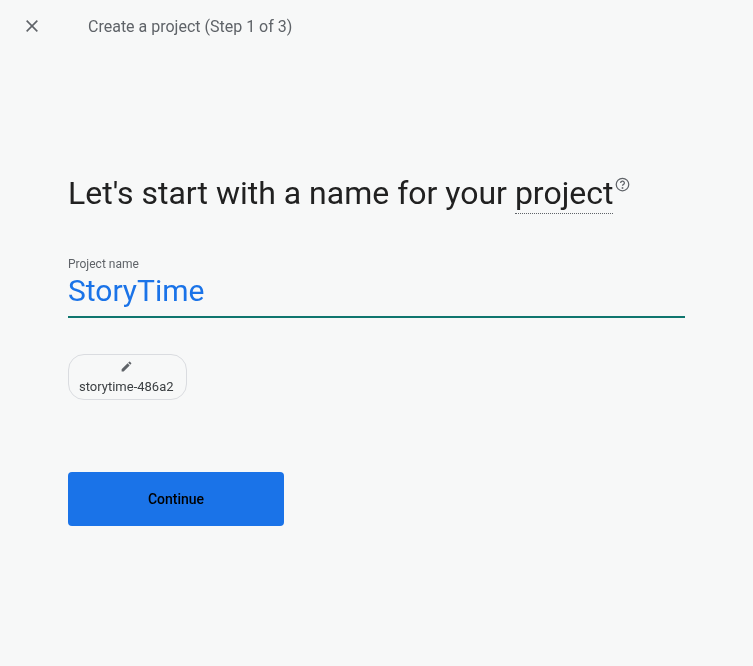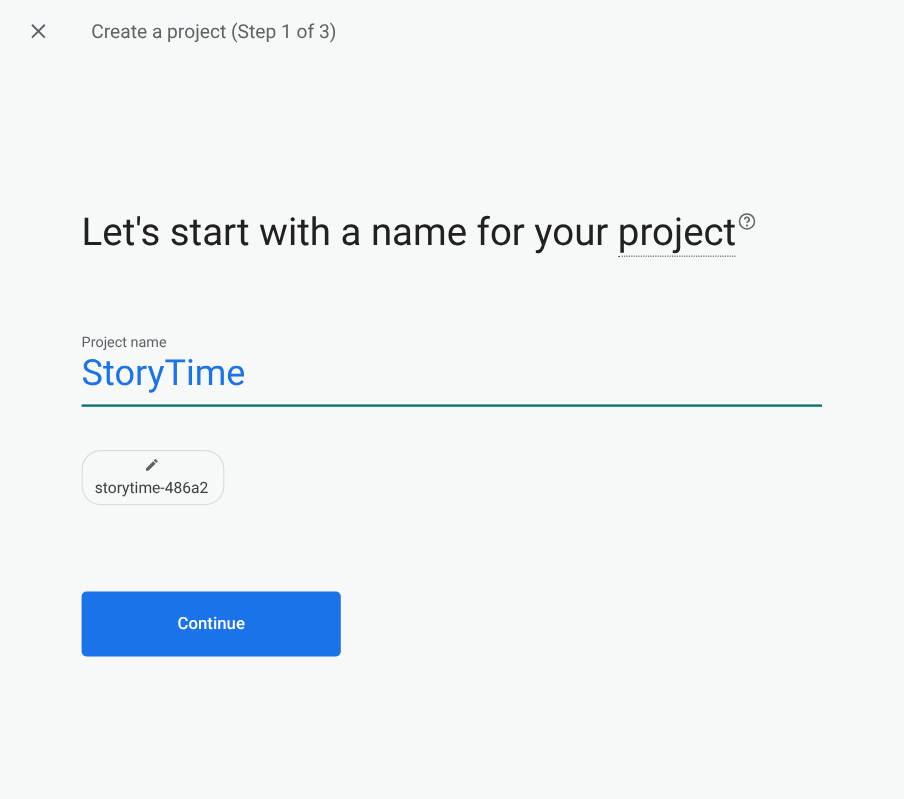--- a/index.html
+++ b/index.html
@@ -7,21 +7,21 @@
       font-family: 'Google Sans', Roboto, Arial, sans-serif;
       background: #f7f8f8;
       width: 753px;
       height: 666px;
       overflow: hidden;
     }
     .header {
       display: flex;
       align-items: center;
       padding: 14px 20px;
-      gap: 32px;
+      gap: 44px;
     }
     .close-btn {
       width: 24px;
       height: 24px;
       display: flex;
       align-items: center;
       justify-content: center;
       cursor: pointer;
       color: #5f6368;
     }
@@ -48,21 +48,21 @@
       display: inline-flex;
       vertical-align: super;
       font-size: 14px;
       color: #5f6368;
       margin-left: 2px;
       align-items: center;
       justify-content: center;
       cursor: pointer;
     }
     .field-wrap {
-      margin-top: 63px;
+      margin-top: 42px;
     }
     .field-label {
       font-size: 12px;
       color: #5f6368;
       margin-bottom: 0px;
       display: block;
     }
     .project-input {
       width: 100%;
       border: none;
@@ -86,21 +86,21 @@
       font-size: 13px;
       color: #3c4043;
       cursor: pointer;
       background: #fff0;
       flex-direction: column;
     }
     .chip svg { flex-shrink: 0; }
     .continue-btn {
       margin-top: 72px;
       background: #1a73e8;
-      color: #ffffff;
+      color: #000000;
       border: none;
       border-radius: 4px;
       font-size: 14px;
       font-weight: 500;
       padding: 0 24px;
       height: 54px;
       width: 216px;
       cursor: pointer;
       font-family: inherit;
     }

